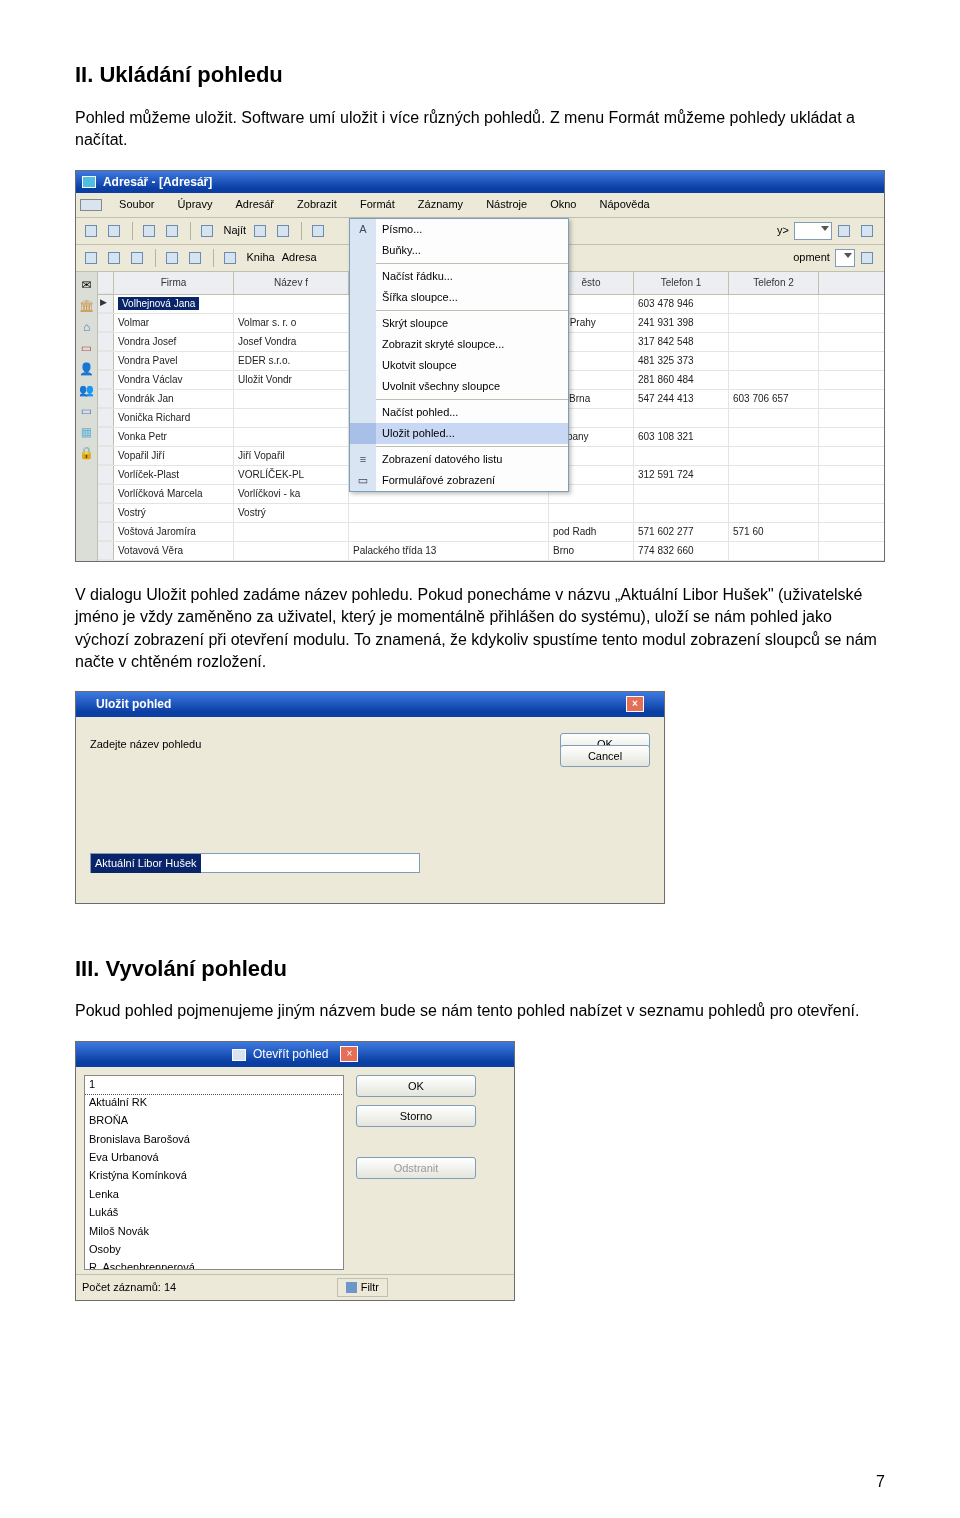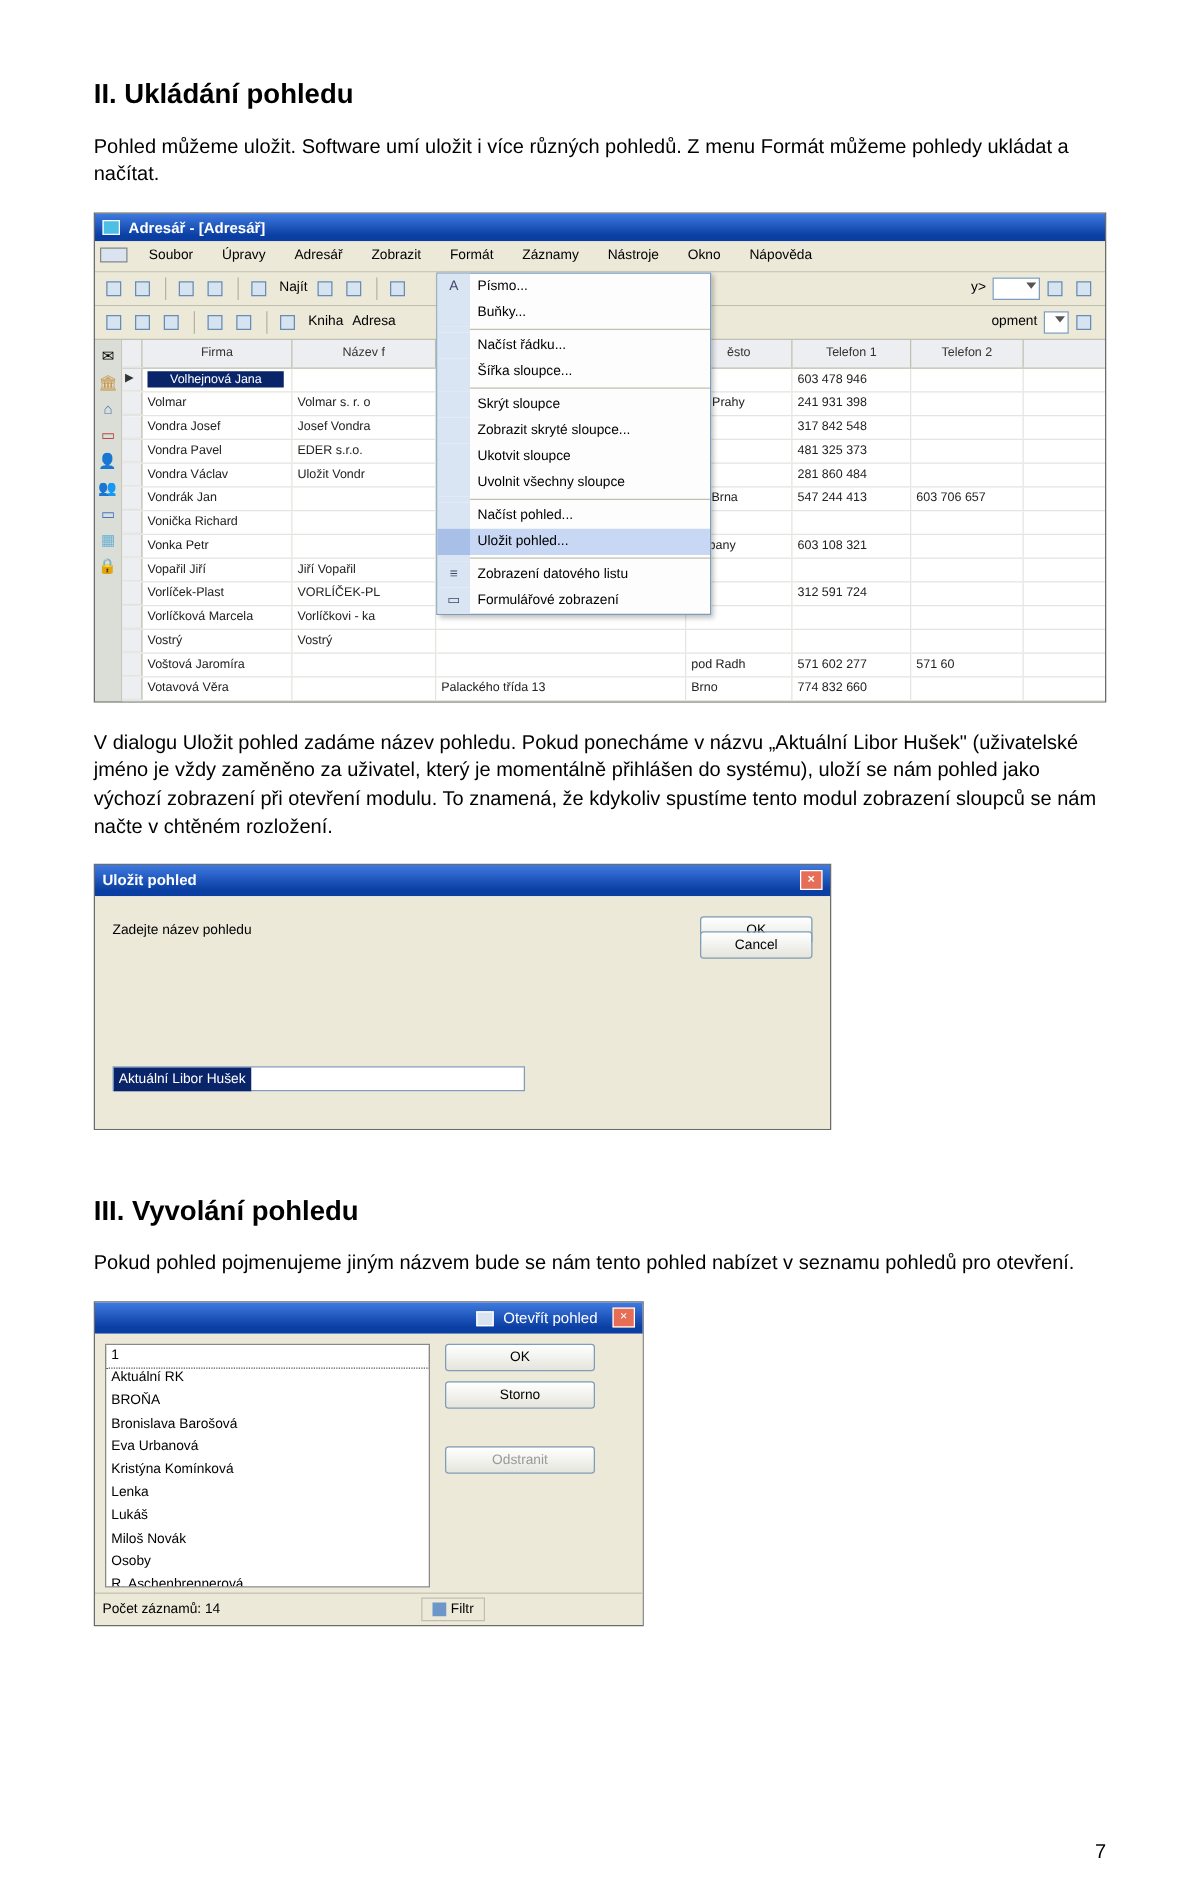--- a/index.html
+++ b/index.html
@@ -169,21 +169,21 @@
     color: #222;
     white-space: nowrap;
     overflow: hidden;
   }
   .col-firma { width: 120px; }
   .col-nazev { width: 115px; overflow: hidden; }
   .col-adr { width: 200px; overflow: hidden; }
   .col-mesto { width: 85px; overflow: hidden; }
   .col-t1 { width: 95px; }
   .col-t2 { width: 90px; }
-  .row0 .col-firma span { background: #0a246a; color: #fff; padding: 1px 18px; }
+  .row0 .col-firma span { background: #0a246a; color: #fff; padding: 1px 4px; }
   .rowstub.first { position: relative; }
   .rowstub.first::after {
     content: "▶";
     position: absolute;
     left: 2px; top: 1px;
     font-size: 9px;
     color: #333;
   }
   
   .ddmenu {
@@ -236,21 +236,21 @@
   .dlg {
     width: 590px;
     border: 1px solid #6c6c6c;
     font-family: Tahoma, Arial, sans-serif;
     font-size: 11px;
     margin-bottom: 50px;
   }
   .dlg .titlebar2 {
     background: linear-gradient(180deg,#3e7ae0 0%,#0a3ea3 80%);
     color: #fff;
-    padding: 4px 6px;
+    padding: 4px 20px;
     font-weight: bold;
     display: flex;
     justify-content: space-between;
     font-size: 12px;
   }
   .dlg .closebtn {
     width: 18px; height: 16px;
     background: #e76e56;
     border: 1px solid #fff;
     color: #fff;
@@ -301,21 +301,21 @@
     border: 1px solid #6c6c6c;
     font-family: Tahoma, Arial, sans-serif;
     font-size: 11px;
   }
   .dlg2 .titlebar3 {
     background: linear-gradient(180deg,#3e7ae0 0%,#0a3ea3 80%);
     color: #fff;
     padding: 4px 6px;
     font-size: 12px;
     display: flex;
-    justify-content: flex-end;
+    justify-content: center;
     gap: 12px;
   }
   .dlg2 .titlebar3 .ticon {
     display: inline-block;
     width: 14px; height: 12px;
     background: #d9e4f0;
     border: 1px solid #fff;
     margin-right: 4px;
     vertical-align: middle;
   }

